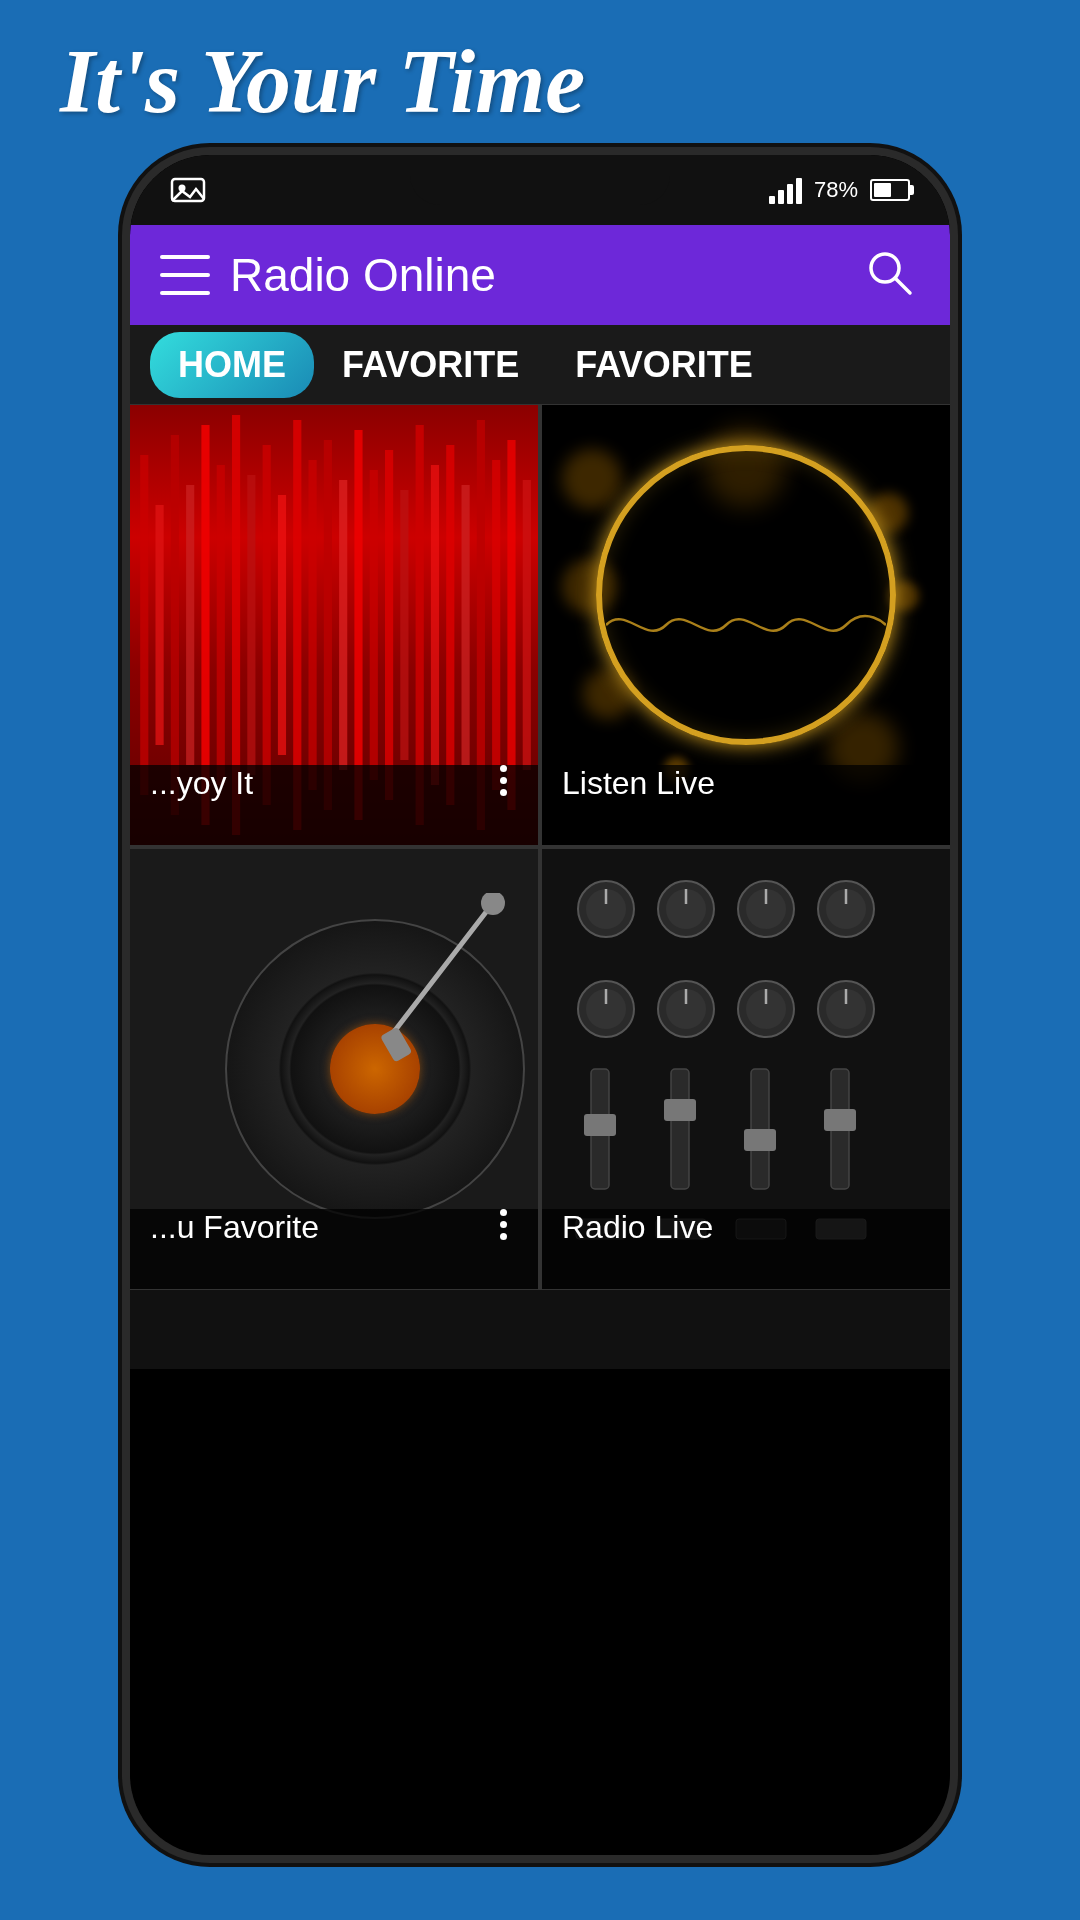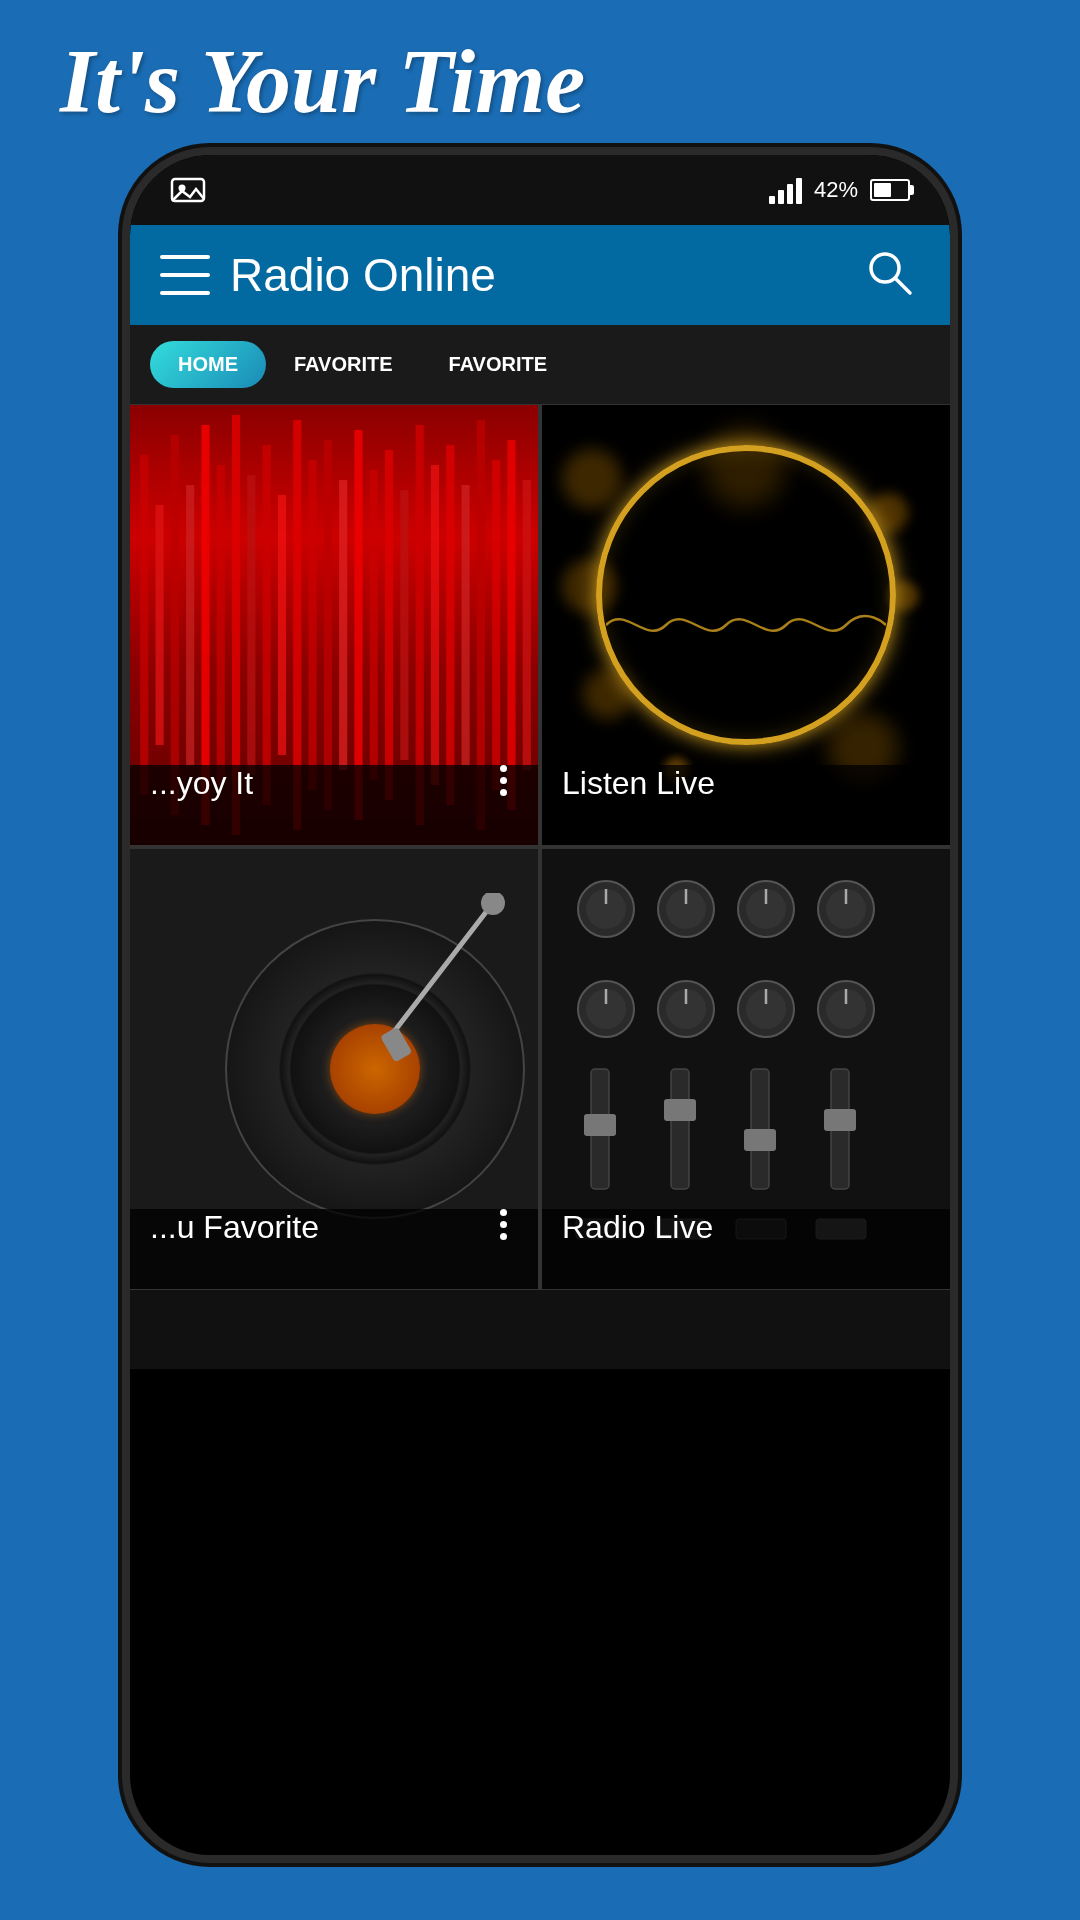--- a/index.html
+++ b/index.html
@@ -146,21 +146,21 @@
     .battery-fill {
       width: 54%;
       height: 100%;
       background: white;
       border-radius: 1px;
     }
 
     
     .app-header {
       height: 100px;
-      background: #0369a1;
+      background: #6d28d9;
       display: flex;
       align-items: center;
       padding: 0 30px;
       gap: 20px;
     }
 
     .menu-icon {
       width: 50px;
       height: 40px;
       display: flex;
@@ -210,21 +210,21 @@
       display: flex;
       align-items: center;
       padding: 0 20px;
       gap: 0;
       border-bottom: 1px solid #333;
     }
 
     .nav-tab {
       padding: 12px 28px;
       color: white;
-      font-size: 20px;
+      font-size: 36px;
       font-weight: bold;
       cursor: pointer;
       border-radius: 30px;
       white-space: nowrap;
     }
 
     .nav-tab.active {
       background: linear-gradient(135deg, #3dd, #1a8ab5);
     }
 
@@ -393,21 +393,21 @@
               </svg>
             </div>
           </div>
           <div class="status-right">
             <div class="signal-bars">
               <div class="signal-bar" style="height:8px;"></div>
               <div class="signal-bar" style="height:14px;"></div>
               <div class="signal-bar" style="height:20px;"></div>
               <div class="signal-bar" style="height:26px;"></div>
             </div>
-            <span style="font-size:22px;color:white;">42%</span>
+            <span style="font-size:22px;color:white;">78%</span>
             <div class="battery-icon">
               <div class="battery-fill"></div>
             </div>
           </div>
         </div>
 
         <div class="app-header">
           <div class="menu-icon">
             <span></span>
             <span></span>

